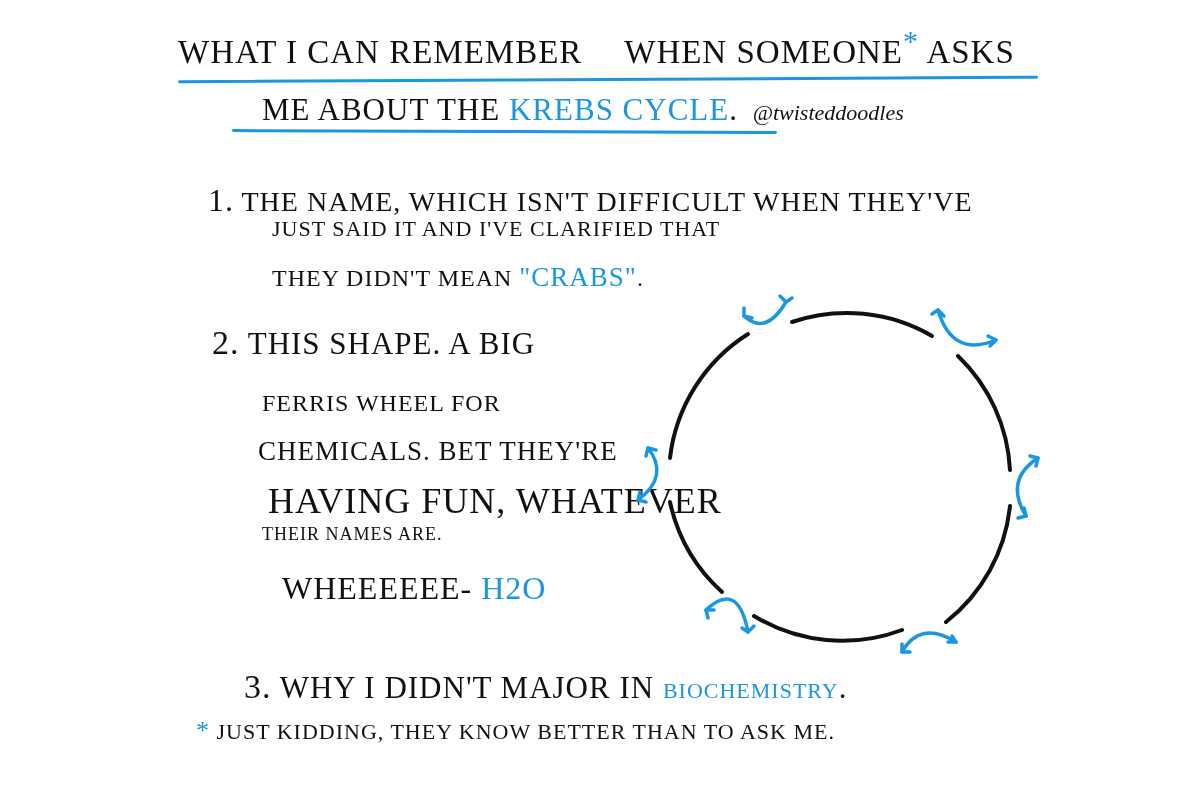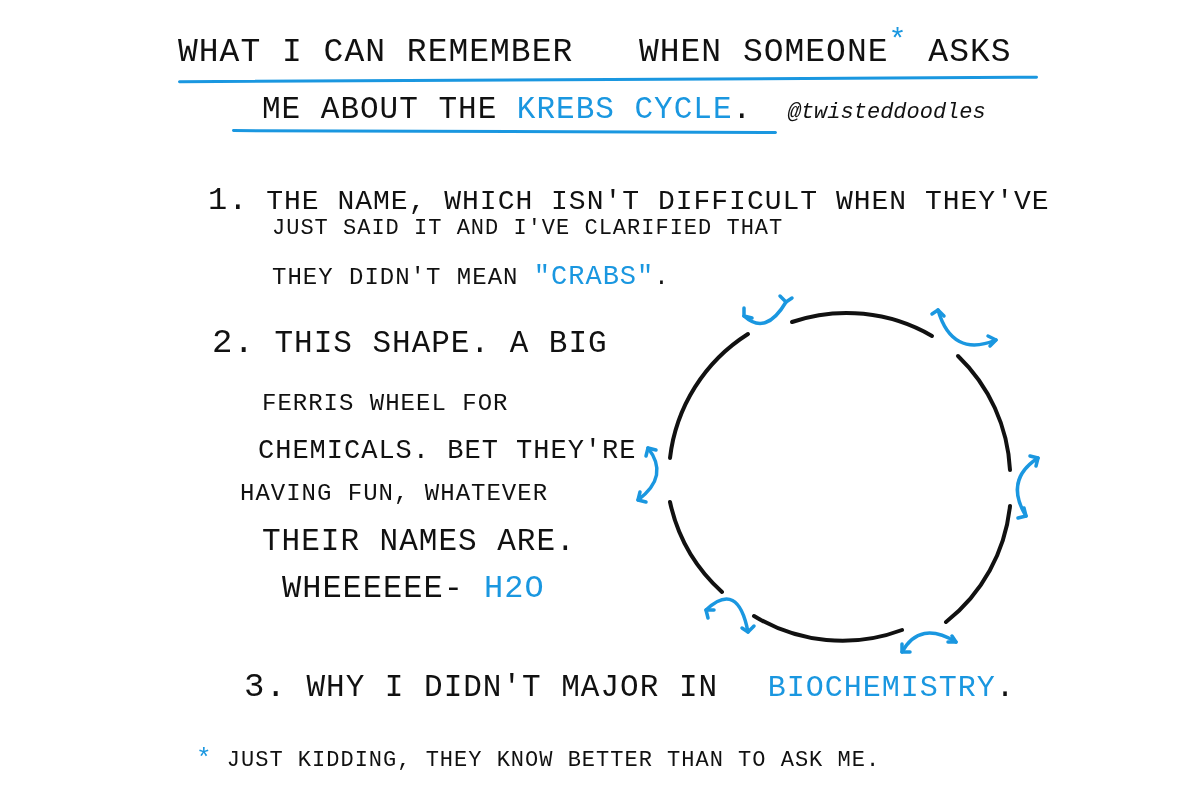--- a/index.html
+++ b/index.html
@@ -11,21 +11,21 @@
     width: 1200px;
     height: 800px;
     position: relative;
     overflow: hidden;
     font-family: "DejaVu Sans", sans-serif;
     color: #111111;
   }
   .hand {
     position: absolute;
     white-space: nowrap;
-    font-family: Liberation Mono, monospace;
+    font-family: Liberation Serif, serif;
     font-weight: normal;
     text-transform: uppercase;
     letter-spacing: 1px;
     color: #111111;
   }
   .blue { color: #1a97e0; }
   .underline {
     position: absolute;
     height: 3px;
     background: #1a97e0;
@@ -52,21 +52,21 @@
   <span>What I can remember</span>
   <span style="display:inline-block;width:24px;"></span>
   <span>when Someone</span><span class="blue" style="position:relative;top:-12px;font-size:30px;">*</span>
   <span>asks</span>
 </div>
 <div class="underline" style="left:178px; top:78px; width:860px; transform:rotate(-0.3deg);"></div>
 
 <div class="hand" style="left:262px; top:92px; font-size:31px;">
   <span>me about the</span>
   <span class="blue">Krebs Cycle</span><span>.</span>
-  <span class="handle" style="margin-left:16px;">@twisteddoodles</span>
+  <span class="handle" style="margin-left:6px;">@twisteddoodles</span>
 </div>
 <div class="underline" style="left:232px; top:130px; width:545px; transform:rotate(0.2deg);"></div>
 
 <div class="hand" style="left:208px; top:182px; font-size:28px;">
   <span style="font-size:32px;">1.</span>
   <span>The name, which isn't difficult when they've</span>
 </div>
 <div class="hand" style="left:272px; top:216px; font-size:22px;">
   <span>just said it and I've clarified that</span>
 </div>
@@ -78,24 +78,24 @@
 <div class="hand" style="left:212px; top:324px; font-size:31px;">
   <span style="font-size:34px;">2.</span>
   <span>This shape. A big</span>
 </div>
 <div class="hand" style="left:262px; top:390px; font-size:24px;">
   <span>Ferris wheel for</span>
 </div>
 <div class="hand" style="left:258px; top:436px; font-size:27px;">
   <span>Chemicals. Bet they're</span>
 </div>
-<div class="hand" style="left:240px; top:480px; font-size:24px;">
+<div class="hand" style="left:268px; top:480px; font-size:36px;">
   <span>having fun, whatever</span>
 </div>
-<div class="hand" style="left:262px; top:524px; font-size:31px;text-align:right;">
+<div class="hand" style="left:262px; top:524px; font-size:18px;text-align:right;">
   <span>their names are.</span>
 </div>
 <div class="hand" style="left:282px; top:570px; font-size:32px;">
   <span>Wheeeeee-</span>
   <span class="blue" style="text-transform:none;">H2O</span>
 </div>
 
 <div class="svgwrap">
   <svg width="440" height="380" viewBox="0 0 440 380">
     <g fill="none" stroke="#111" stroke-width="4" stroke-linecap="round">
@@ -132,19 +132,19 @@
       <path d="M 282 372 Q 300 340 336 362"></path>
       <path d="M 282 372 l 0 -8 m 0 8 l 8 0"></path>
       <path d="M 336 362 l -8 0 m 8 0 l -4 -6"></path>
     </g>
   </svg>
 </div>
 
 <div class="hand" style="left:244px; top:668px; font-size:31px;">
   <span style="font-size:34px;">3.</span>
   <span>Why I didn't major in</span>
-  <span class="blue" style="font-size:30px;margin-left:30px;">Biochemistry</span><span>.</span>
+  <span class="blue" style="font-size:22px;">Biochemistry</span><span>.</span>
 </div>
 
-<div class="hand" style="left:196px; top:744px; font-size:22px;">
+<div class="hand" style="left:196px; top:716px; font-size:22px;">
   <span class="blue" style="font-size:26px;">*</span>
   <span>Just kidding, they know better than to ask me.</span>
 </div>
 
 </body></html>

